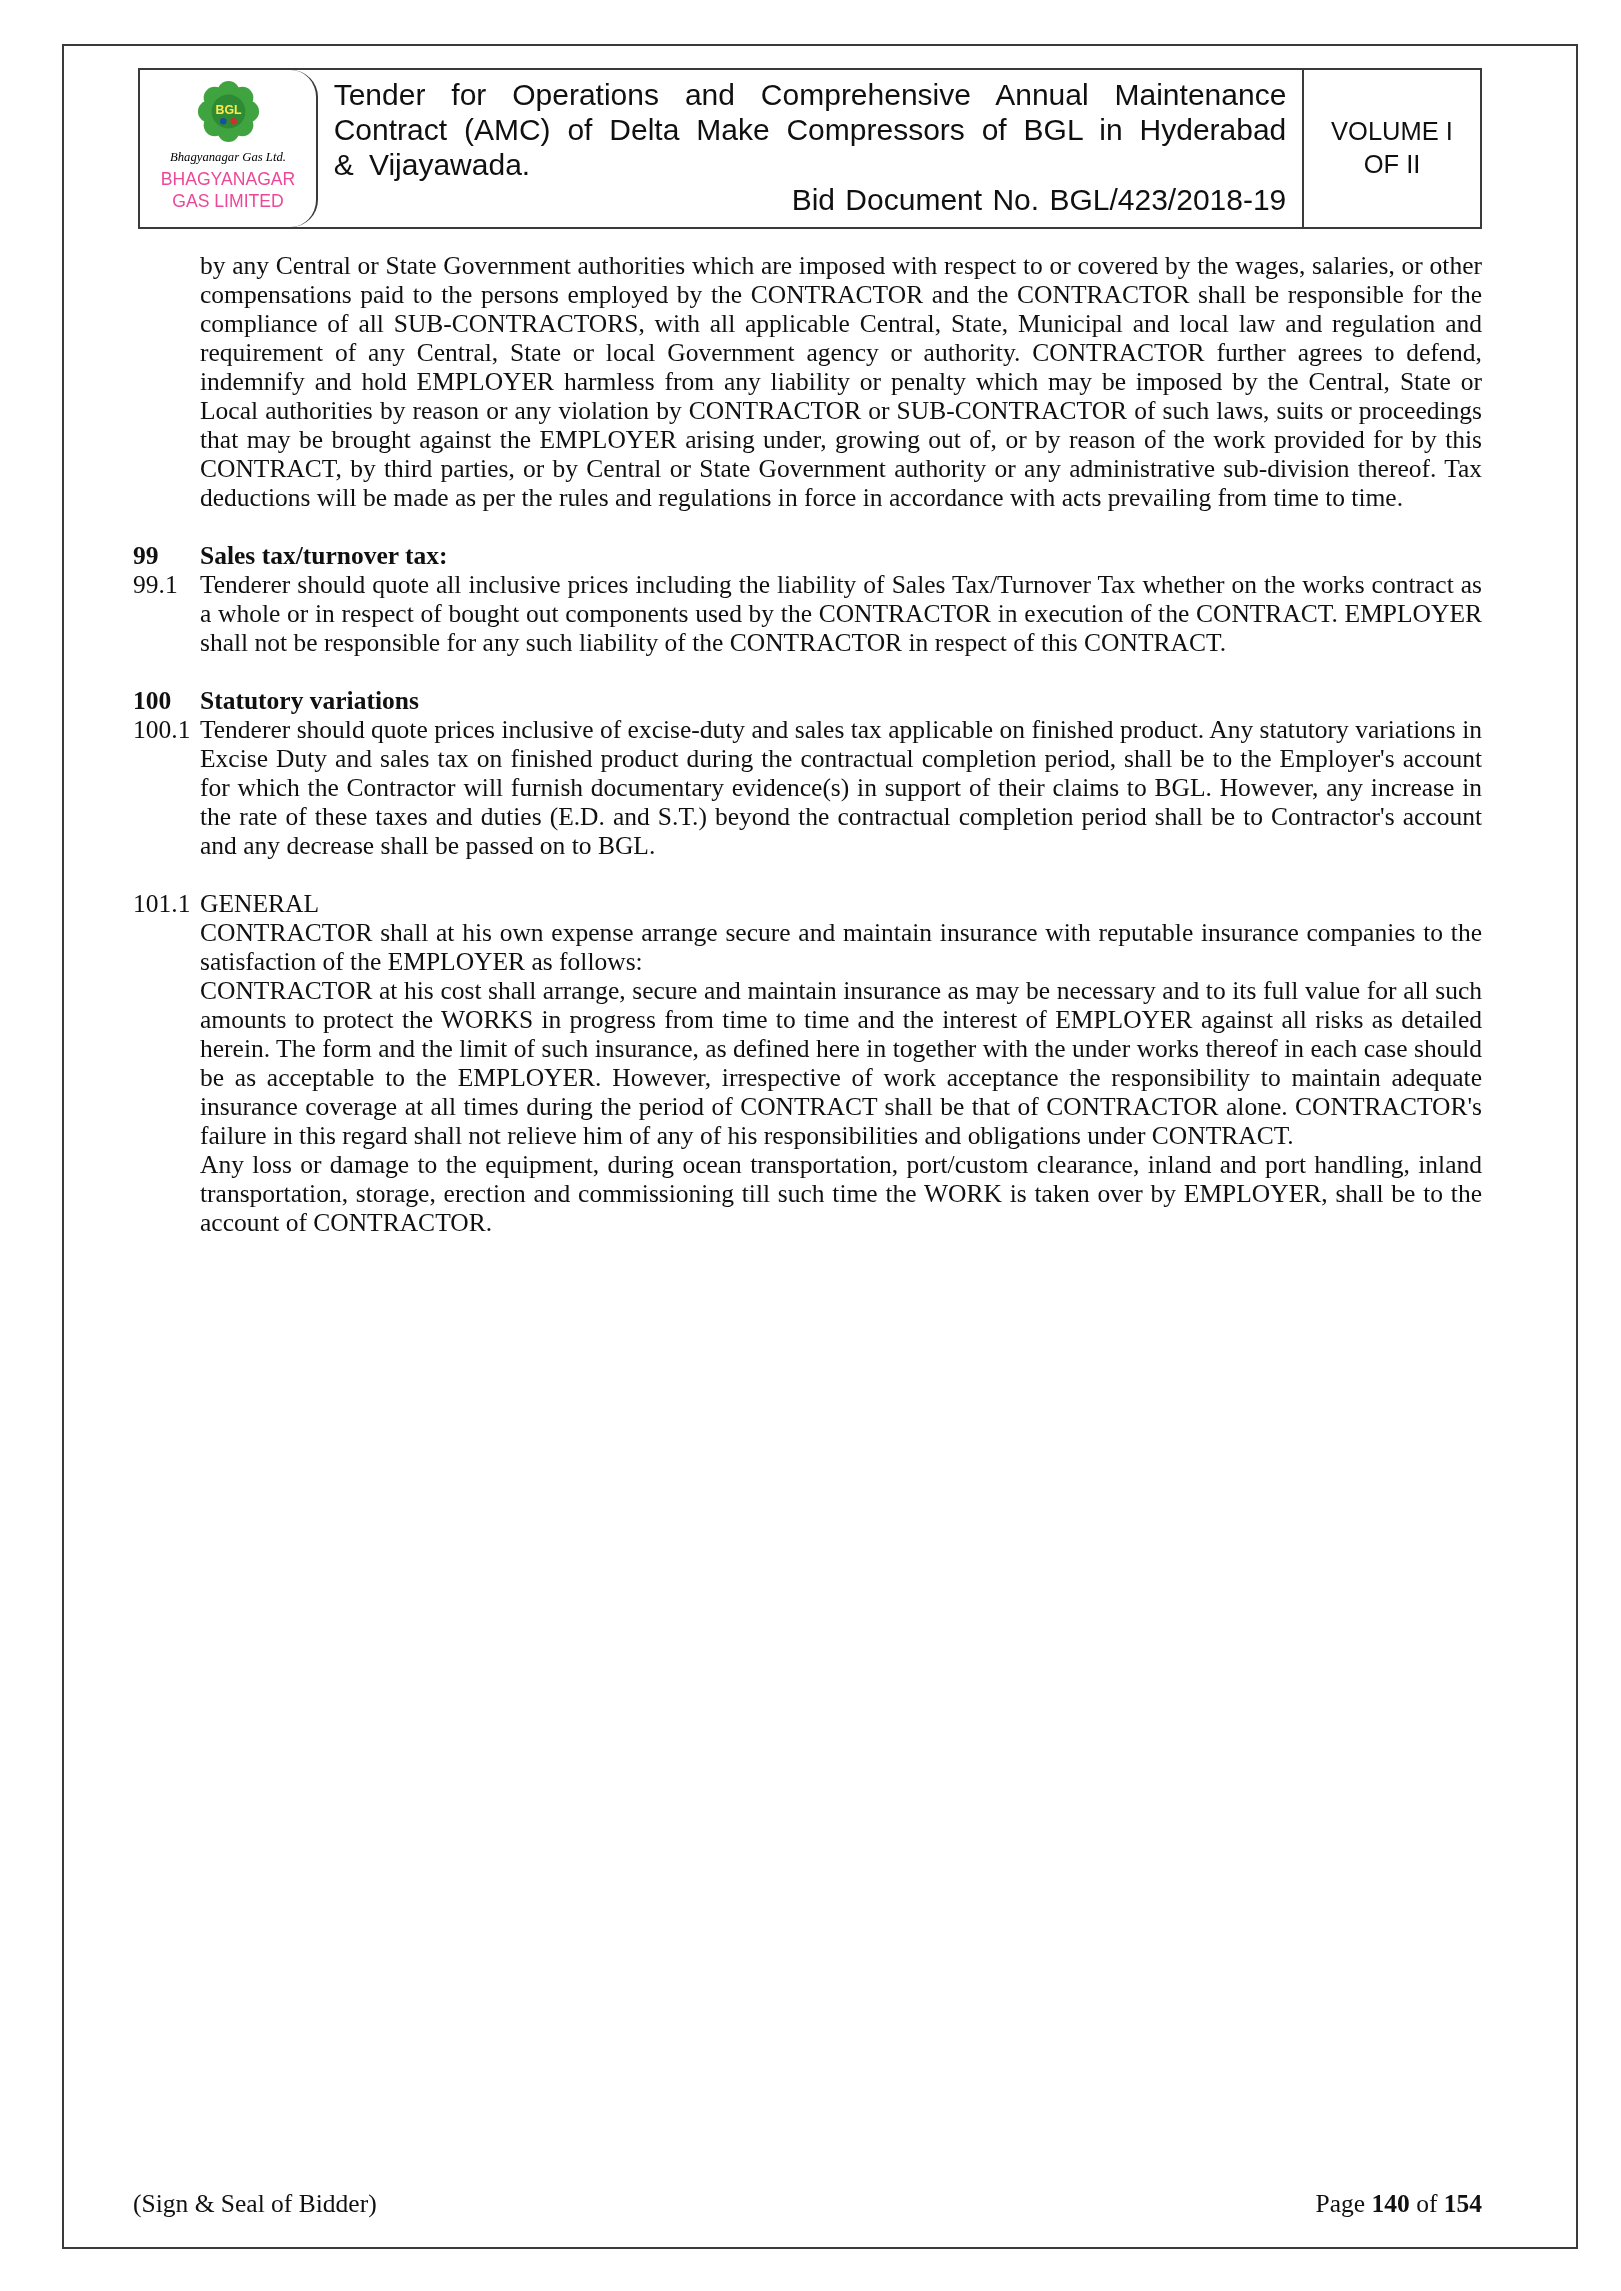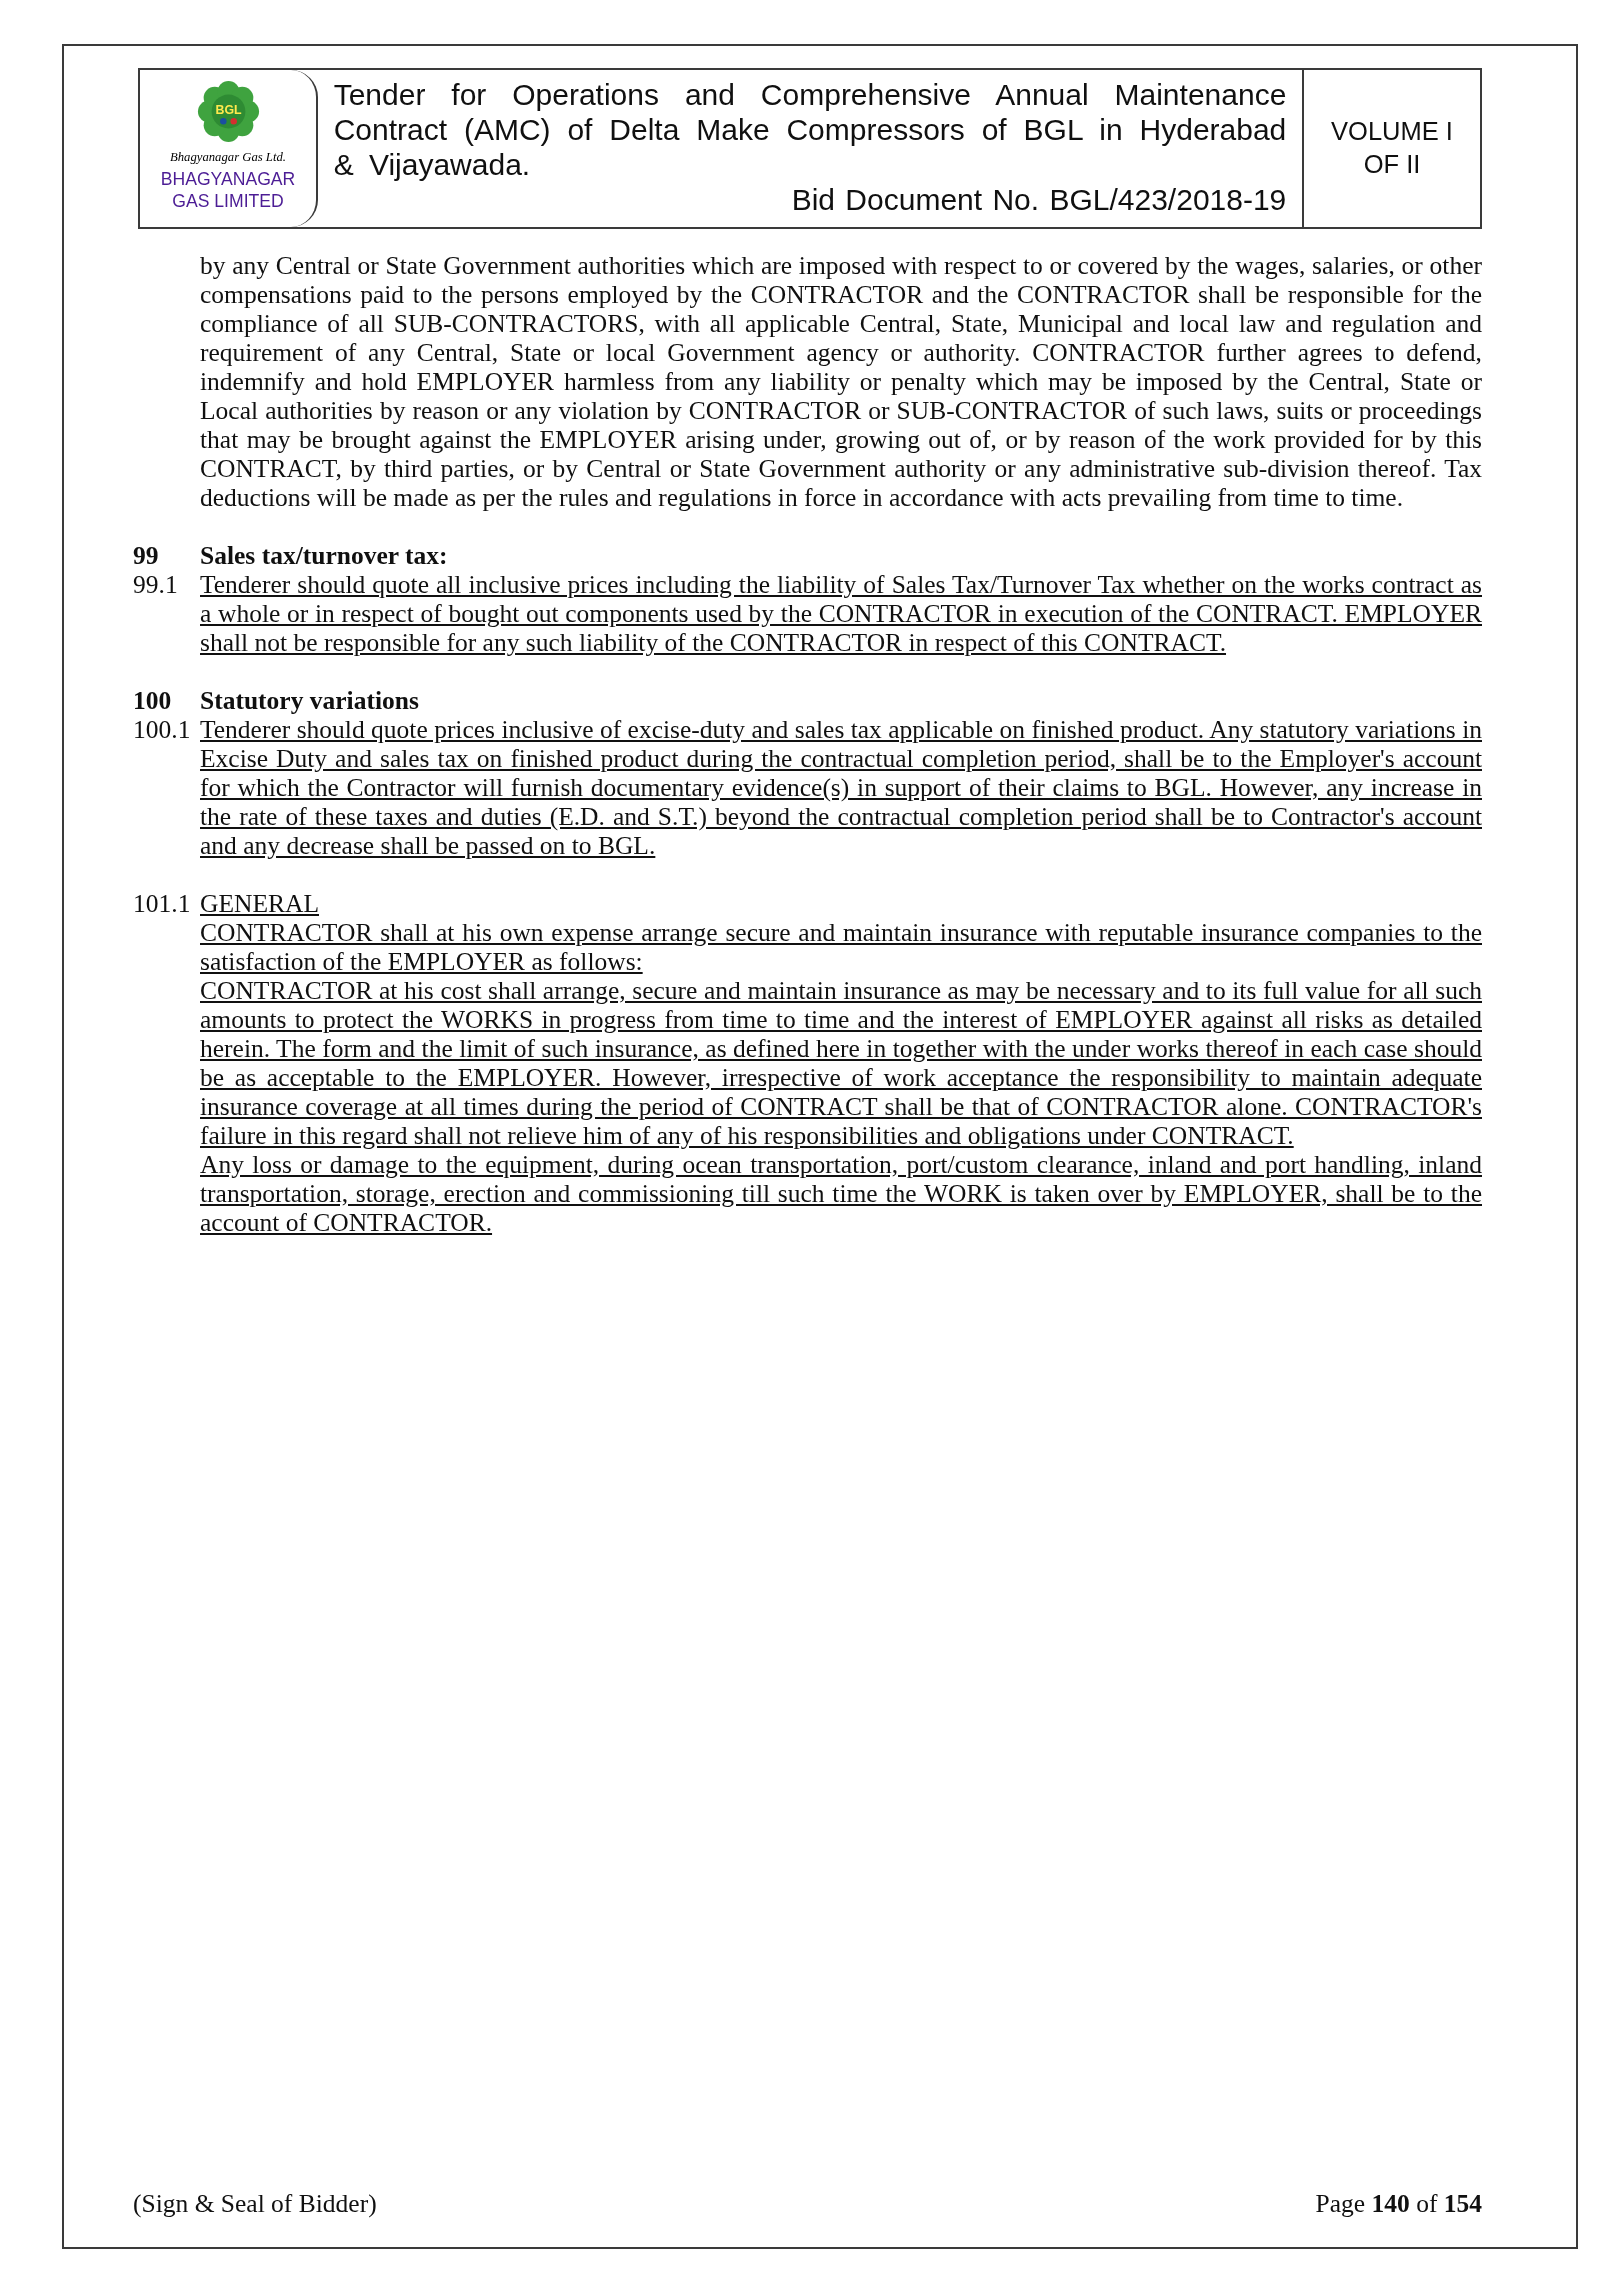--- a/index.html
+++ b/index.html
@@ -39,21 +39,21 @@
   .logo-script {
     font-size: 12.7px; line-height: 14.7px;
     color: #000000;
     font-style: italic;
     margin-top: 2px;
     white-space: nowrap;
   }
   .logo-orgname {
     font-family: "Liberation Sans", sans-serif;
     font-size: 17.6px; line-height: 21.6px;
-    color: #4c1d95;
+    color: #ec4899;
     margin-top: 3.9px;
   }
   .title-cell {
     flex: 1;
     border-right: 2px solid #3a3a3a;
     padding: 7.8px 15.7px 9.8px 15.7px;
     font-family: "Liberation Sans", sans-serif;
     box-sizing: border-box;
   }
   .title-main {
@@ -76,21 +76,21 @@
     box-sizing: border-box;
   }
   
   .content {
     padding: 22px 94px 0 69px;
     font-size: 25.5px; line-height: 29px;
   }
   .row { display: flex; }
   .num { width: 67px; flex: none; }
   .textcol { flex: 1; text-align: justify; }
-  .textcol p { margin: 0; text-decoration: underline; }
+  .textcol p { margin: 0; }
   .section { margin-top: 29px; }
   .section-head { font-weight: bold; }
   .section-head .textcol { text-align: left; }
   .clause-heading { text-align: left; }
   
   .footer {
     position: absolute;
     left: 69px; right: 94px; bottom: 29px;
     display: flex;
     justify-content: space-between;

